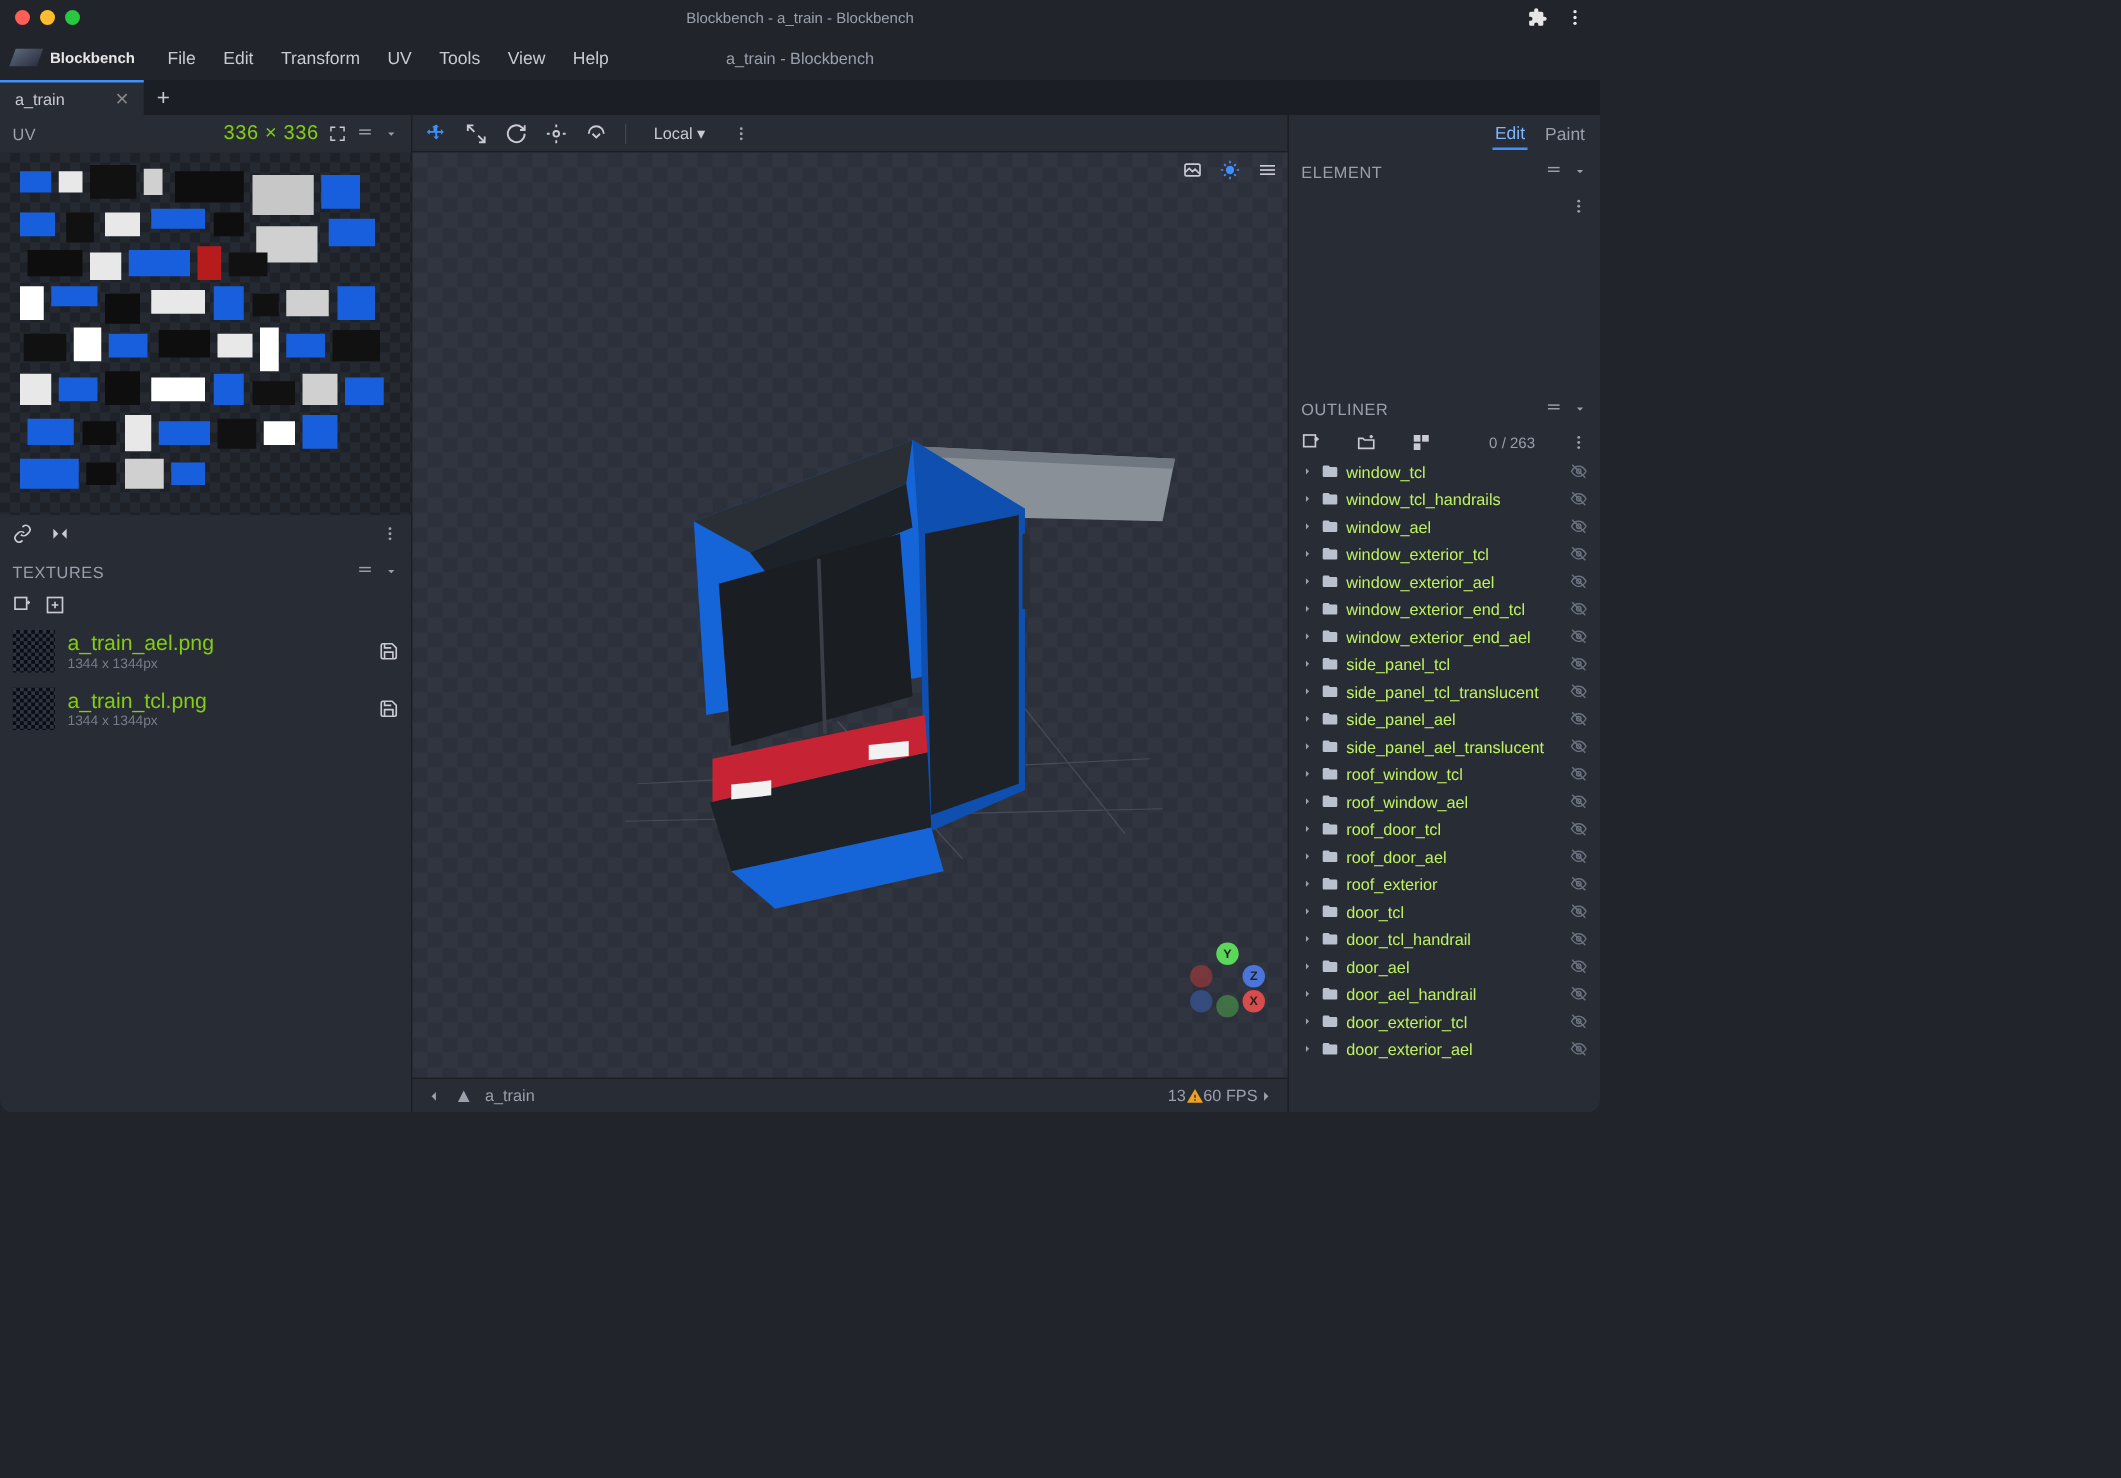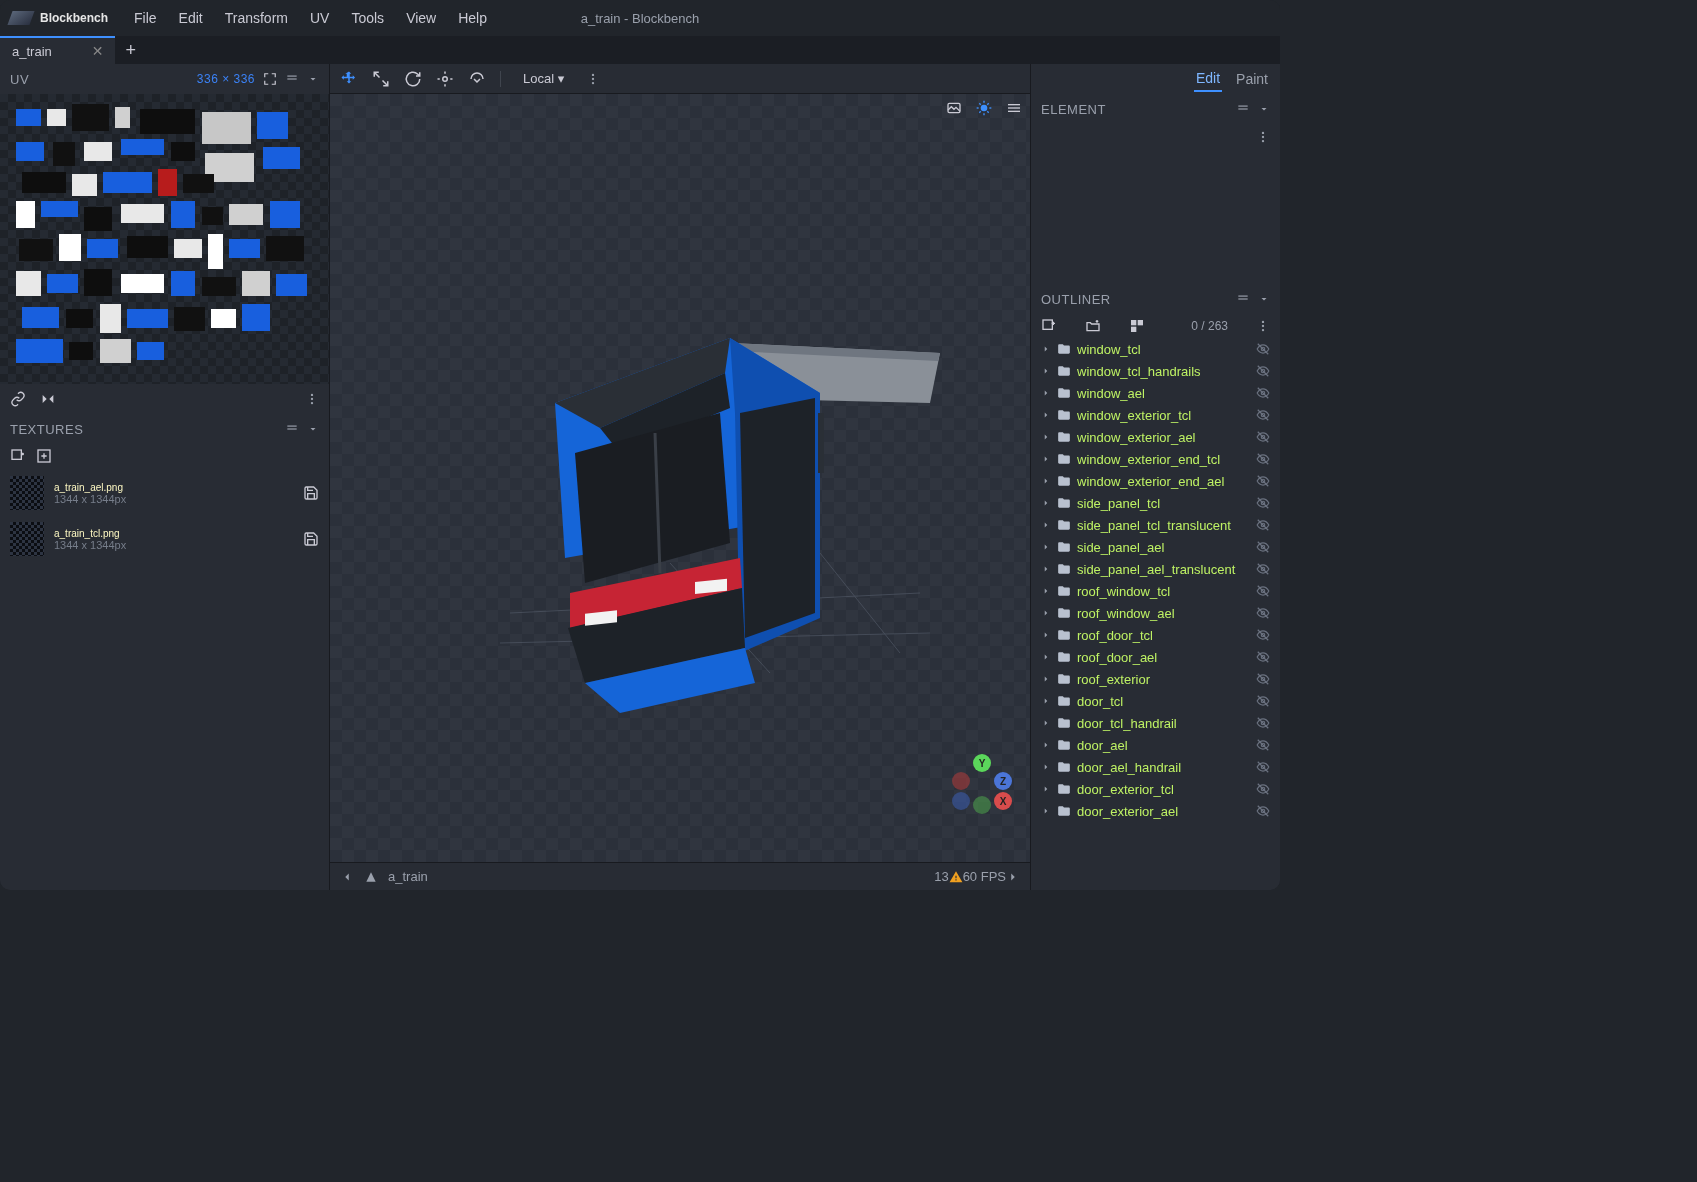--- a/index.html
+++ b/index.html
@@ -101,21 +101,21 @@
 .panel-header {
   height: 30px;
   display: flex;
   align-items: center;
   padding: 0 10px;
   color: #9aa0ac;
   font-size: 13px;
   letter-spacing: 0.5px;
 }
 .panel-header-right { margin-left: auto; display: flex; gap: 8px; align-items: center; color: #9aa0ac; }
-.uv-size { font-size: 12px; color: #3b82f6; }
+.uv-size { font-size: 16px; color: #84cc16; }
 .uv-viewport {
   height: 290px;
   background: repeating-conic-gradient(#1e2228 0 25%, #252a32 0 50%) 0 0/16px 16px;
   position: relative;
   overflow: hidden;
 }
 .uv-sprites {
   position: absolute; inset: 10px;
 }
 .sprite { position: absolute; }
@@ -123,21 +123,21 @@
 .textures-header {
   height: 30px; display: flex; align-items: center; padding: 0 10px;
   color: #9aa0ac; font-size: 13px; letter-spacing: 0.5px;
 }
 .textures-tools { height: 26px; display: flex; gap: 10px; padding: 4px 10px; color: #cacad4; }
 .texture-item {
   display: flex; align-items: center; gap: 10px; padding: 6px 10px;
 }
 .tex-thumb { width: 34px; height: 34px; background: repeating-conic-gradient(#0b0d12 0 25%, #2d3442 0 50%) 0 0/6px 6px; }
 .tex-meta { display: flex; flex-direction: column; }
-.tex-name { color: #fef9c3; font-size: 10px; }
+.tex-name { color: #84cc16; font-size: 17px; }
 .tex-dim { color: #767d8a; font-size: 11px; }
 .tex-save { margin-left: auto; color: #9aa0ac; }
 .center-panel { flex: 1; display: flex; flex-direction: column; min-width: 0; }
 .toolbar {
   height: 30px; display: flex; align-items: center; gap: 14px; padding: 0 10px;
   background: #282c34; color: #cacad4; border-bottom: 1px solid #181a1f;
 }
 .toolbar .tool { cursor: pointer; display: flex; align-items: center; }
 .dropdown { padding: 2px 8px; color: #cacad4; font-size: 13px; }
 .viewport {
@@ -187,20 +187,43 @@
 svg { display: block; }
 .divider-v { width:1px; height:16px; background:#40454e; }
 
 .model-stage { position:absolute; left:50%; top:52%; transform:translate(-50%,-50%); }
 </style>
 </head>
 <body>
 
 <div class="window">
 
+  <div class="titlebar">
+    <div class="traffic-lights">
+      <div class="traffic-light tl-close"></div>
+      <div class="traffic-light tl-min"></div>
+      <div class="traffic-light tl-max"></div>
+    </div>
+    <div class="titlebar-title">Blockbench - a_train - Blockbench</div>
+    <div class="titlebar-right">
+      <span class="icon">
+        <svg width="16" height="16" viewBox="0 0 24 24" fill="#e6e6e6">
+            <path d="M20 11V7h-4V3h-4v4H8v4H4v4h4v4h4v-4h4v-4h4zM14 5h-4v4h4V5z" opacity="0"></path>
+            <path d="M20.5 11H19V7c0-1.1-.9-2-2-2h-4V3.5C13 2.12 11.88 1 10.5 1S8 2.12 8 3.5V5H4c-1.1 0-2 .9-2 2v4h1.5C4.88 11 6 12.12 6 13.5S4.88 16 3.5 16H2v4c0 1.1.9 2 2 2h4v-1.5C8 19.12 9.12 18 10.5 18s2.5 1.12 2.5 2.5V22h4c1.1 0 2-.9 2-2v-4h1.5c1.38 0 2.5-1.12 2.5-2.5S21.88 11 20.5 11z"></path>
+          </svg>
+      </span>
+      <span class="icon">
+        <svg width="16" height="16" viewBox="0 0 24 24" fill="#e6e6e6">
+            <circle cx="12" cy="5" r="2"></circle>
+            <circle cx="12" cy="12" r="2"></circle>
+            <circle cx="12" cy="19" r="2"></circle>
+          </svg>
+      </span>
+    </div>
+  </div>
 
   <div class="menubar">
     <div class="logo">
       <div class="logo-icon"></div>
       <span>Blockbench</span>
     </div>
     <div class="menu-items" id="menu-items">
         <div class="menu-item">File</div>
         <div class="menu-item">Edit</div>
         <div class="menu-item">Transform</div>

